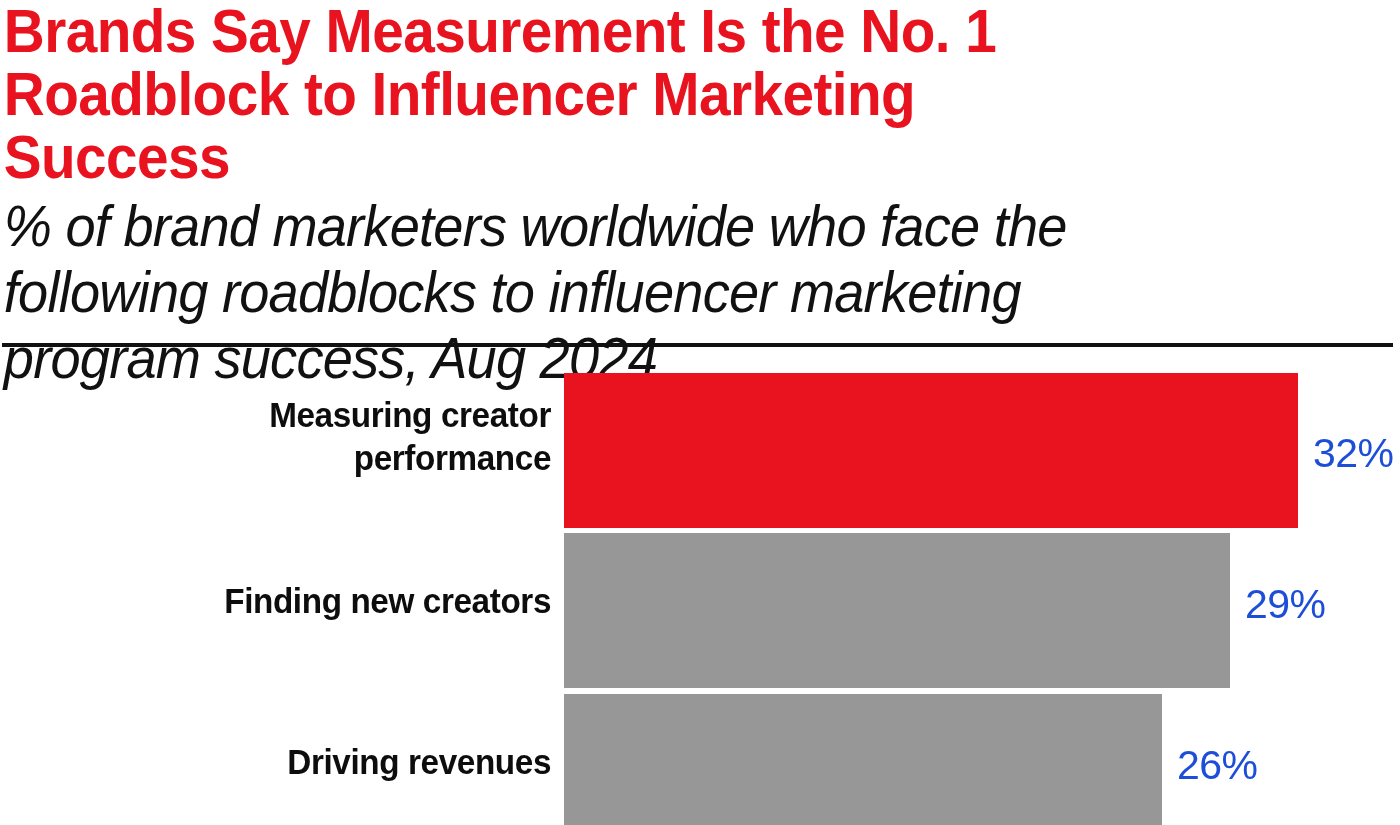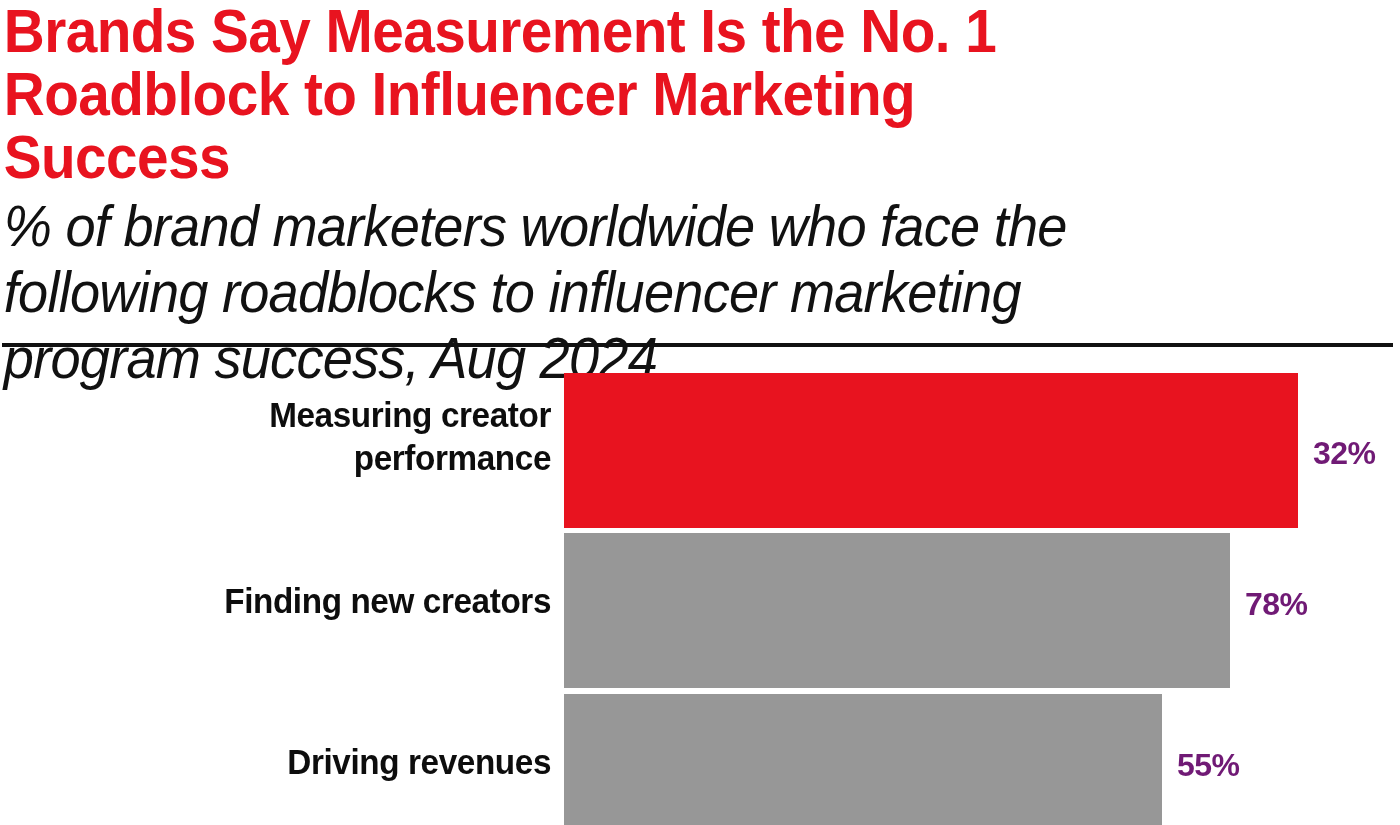--- a/index.html
+++ b/index.html
@@ -56,23 +56,23 @@
     transform:scaleX(0.95);
     transform-origin:right center;
     white-space:pre-line;
   }
   .bar{
     position:absolute;left:560px;
     display:block;
   }
   .bar-value{
     position:absolute;
-    color:#701a75;
-    font-weight:700;
-    font-size:32px;
+    color:#1d4ed8;
+    font-weight:400;
+    font-size:41px;
     line-height:39px;
     letter-spacing:-0.5px;
     white-space:nowrap;
   }
 </style>
 </head>
 <body>
 
 <div class="page">
 
@@ -88,23 +88,23 @@
     <div class="row">
       <div class="bar-label" style="top: 22px;">Measuring creator
 performance</div>
       <div class="bar" style="top: 2px; height: 155px; width: 734px; background: rgb(232, 19, 31);"></div>
       <div class="bar-value" style="left: 1309px; top: 63px;">32%</div>
     </div>
 
     <div class="row">
       <div class="bar-label" style="top: 208px;">Finding new creators</div>
       <div class="bar" style="top: 162px; height: 155px; width: 666px; background: rgb(151, 151, 151);"></div>
-      <div class="bar-value" style="left: 1241px; top: 214px;">78%</div>
+      <div class="bar-value" style="left: 1241px; top: 214px;">29%</div>
     </div>
 
     <div class="row">
       <div class="bar-label" style="top: 369px;">Driving revenues</div>
       <div class="bar" style="top: 323px; height: 131px; width: 598px; background: rgb(151, 151, 151);"></div>
-      <div class="bar-value" style="left: 1173px; top: 375px;">55%</div>
+      <div class="bar-value" style="left: 1173px; top: 375px;">26%</div>
     </div>
 
   </div>
 </div>
 
 </body></html>

